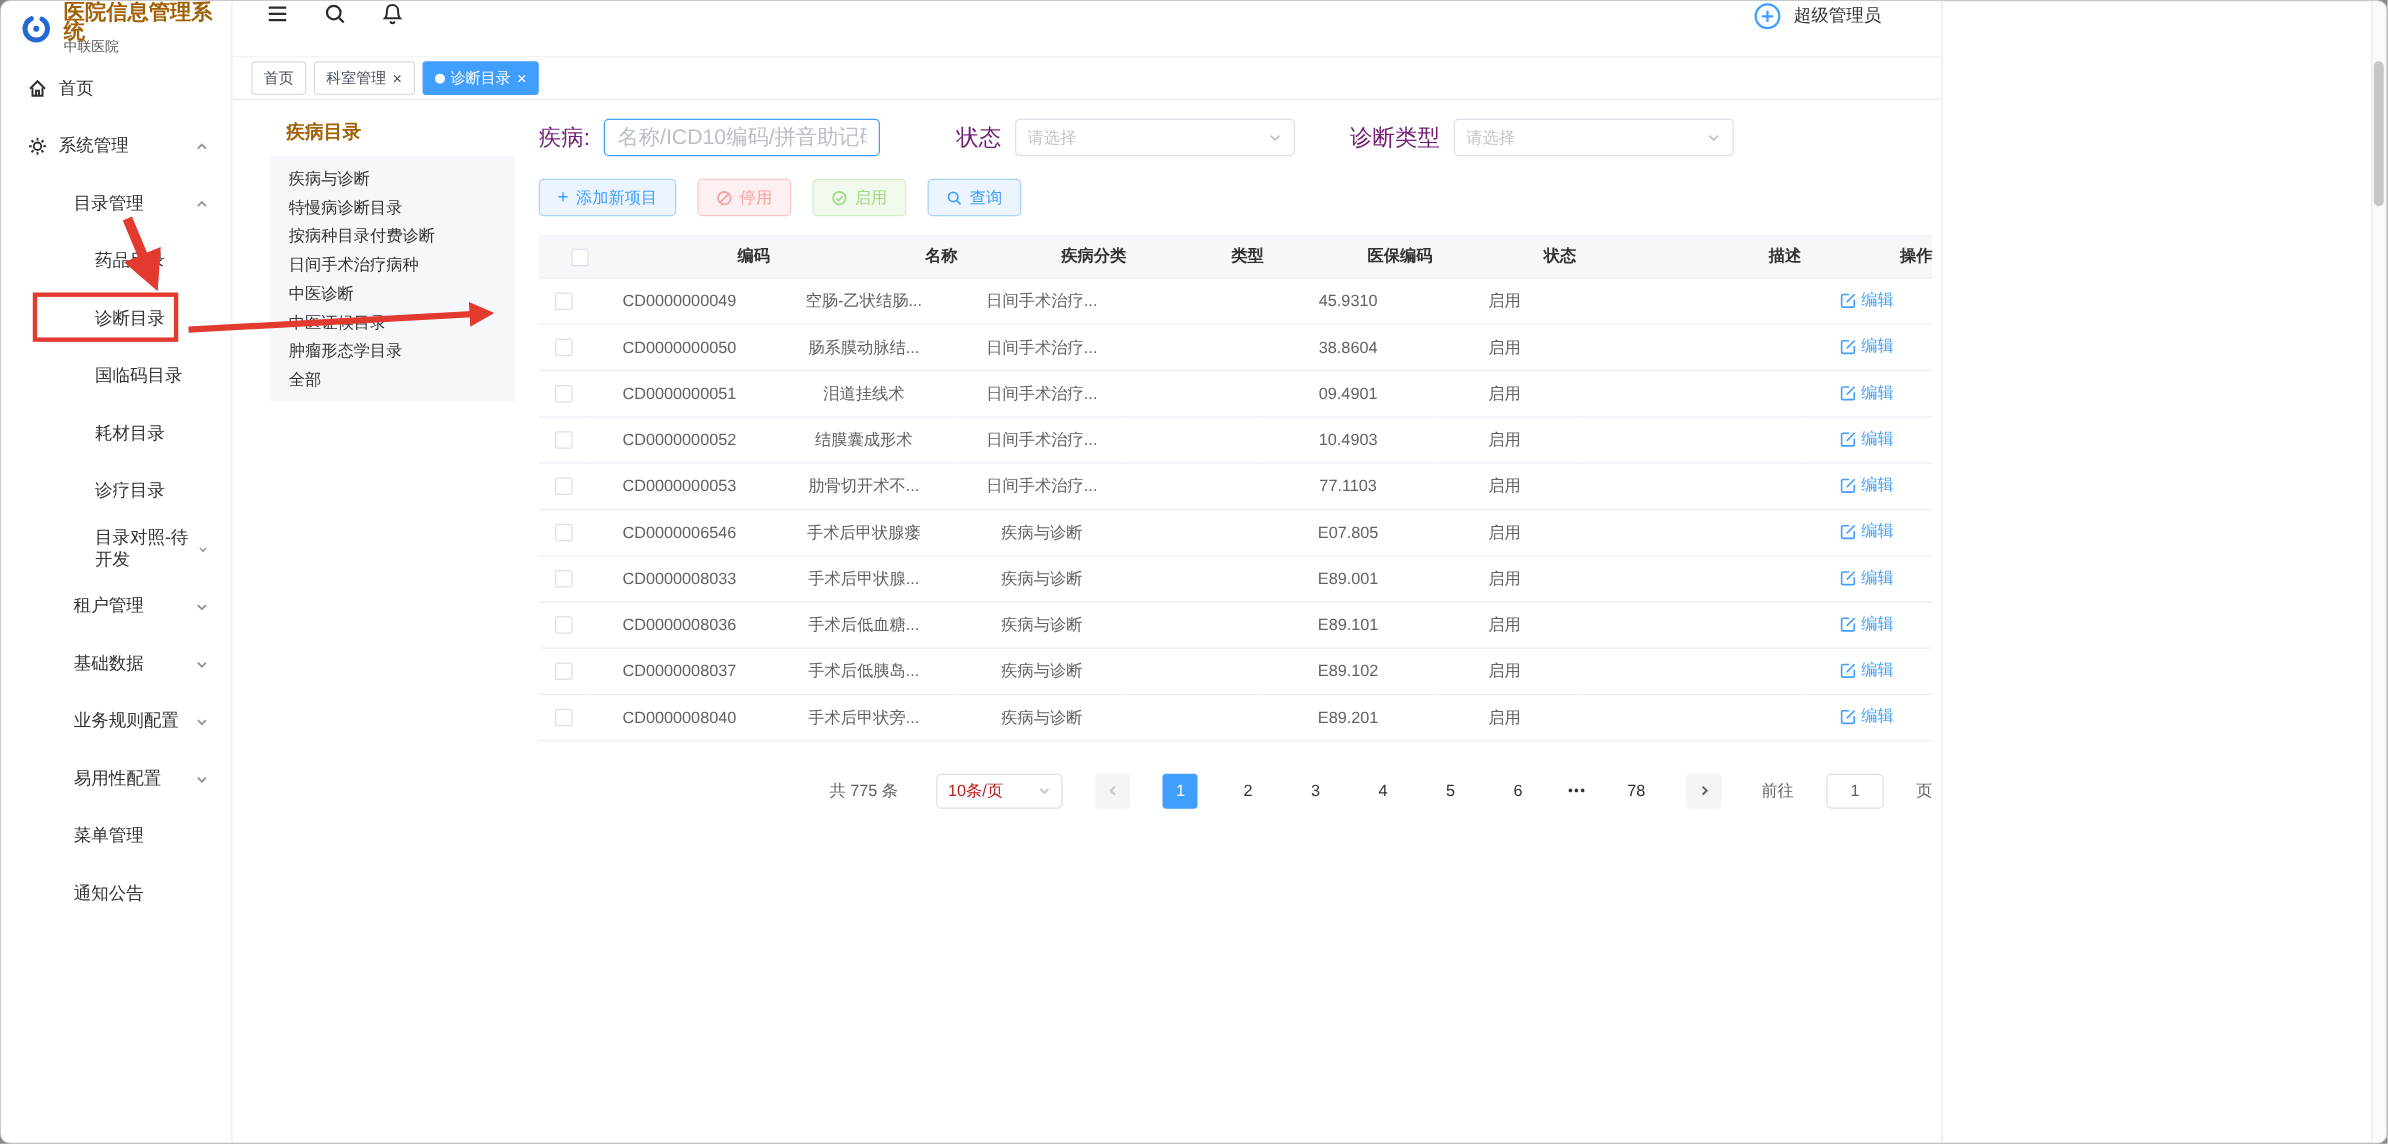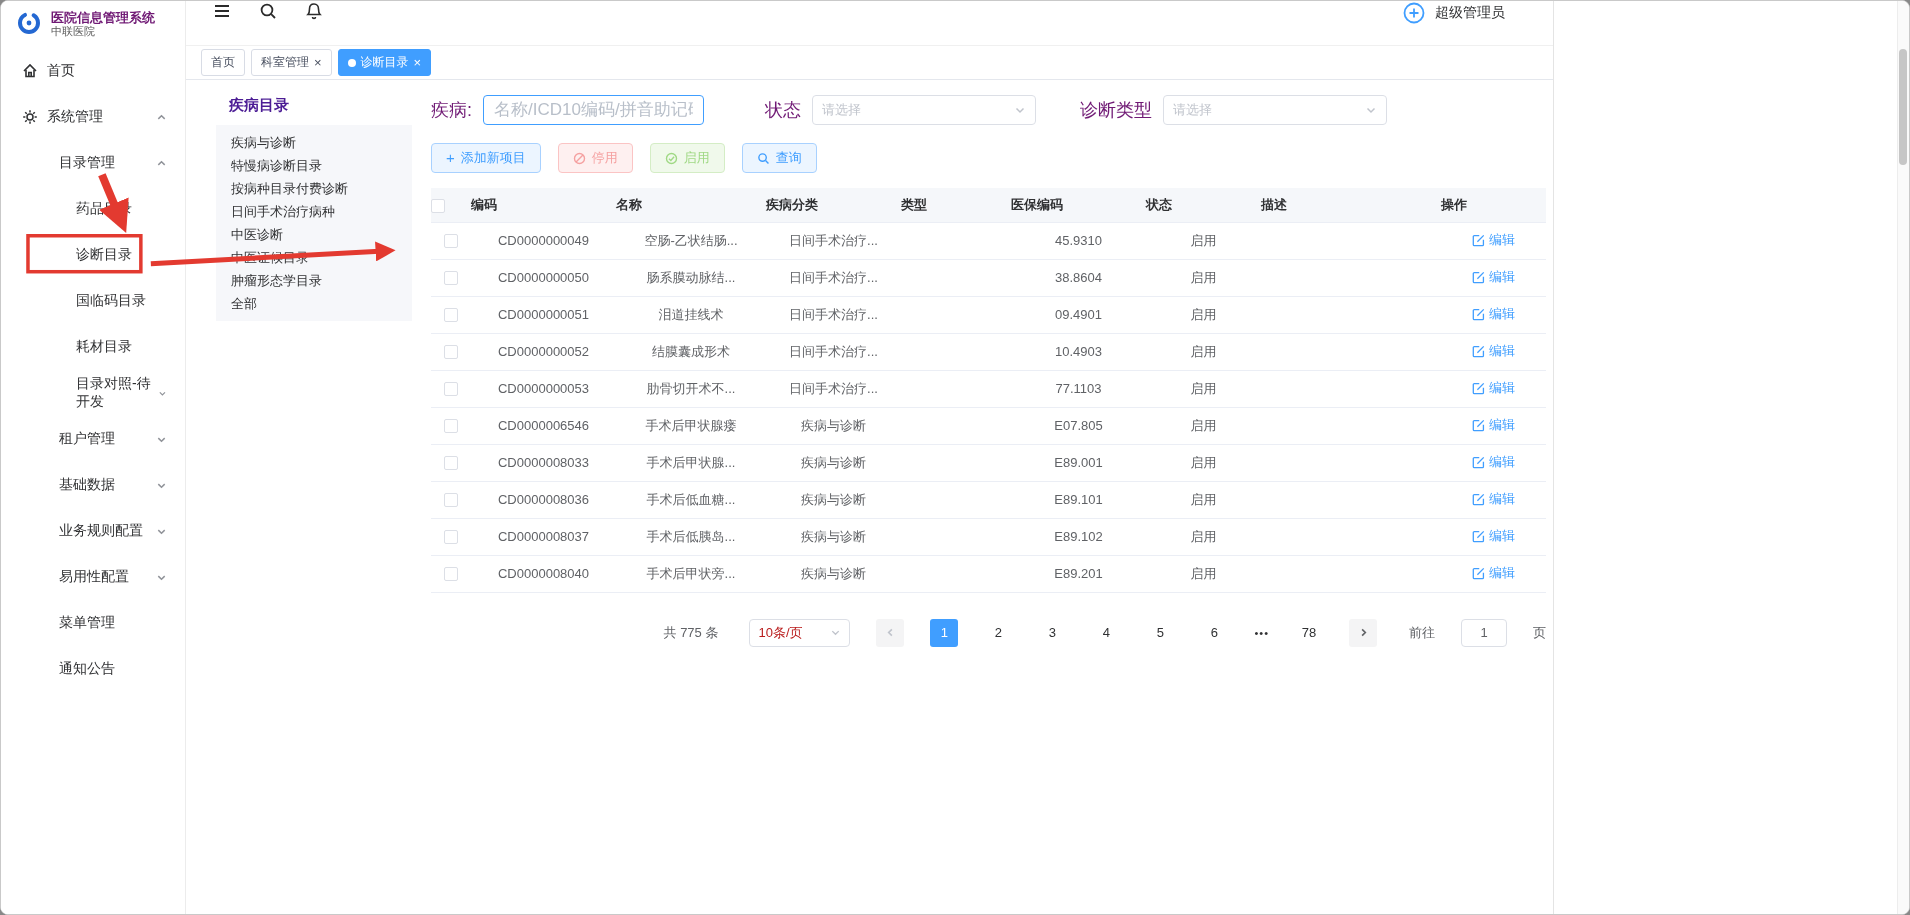--- a/index.html
+++ b/index.html
@@ -13,21 +13,21 @@
     overflow:hidden;
   }
   .app { position:absolute; left:0; top:0; width:1553px; height:100%;
          border-right:1px solid #e4e4e4; background:#fff; }
 
   
   .sidebar { position:absolute; left:0; top:0; bottom:0; width:185px;
              background:#fff; border-right:1px solid #ececec; z-index:5; }
   .logo-area { height:45px; display:flex; align-items:center; gap:8px; padding-left:14px; }
   .logo-mark { width:28px; height:28px; flex:0 0 auto; }
-  .logo-text .t1 { font-size:13px; font-weight:700; color:#701a75; line-height:15px; }
+  .logo-text .t1 { font-size:17px; font-weight:700; color:#a16207; line-height:15px; }
   .logo-text .t2 { font-size:11px; color:#555; line-height:13px; }
   .menu { position:absolute; top:47px; left:0; right:0; }
   .mi { height:46px; display:flex; align-items:center; font-size:14px; color:#303133; cursor:pointer; }
   .mi .mic { width:16px; height:16px; margin-right:9px; flex:0 0 auto; }
   .mi.lvl1 { padding-left:21px; }
   .mi.lvl2 { padding-left:58px; }
   .mi.lvl3 { padding-left:75px; }
   .mi .arr { margin-left:auto; margin-right:18px; width:11px; height:11px; color:#909399; }
 
   
@@ -46,21 +46,21 @@
          border:1px solid #d8dce5; border-radius:3px; background:#fff; font-size:12px;
          color:#495060; cursor:pointer; white-space:nowrap; }
   .tab .x { font-size:13px; line-height:1; color:inherit; cursor:pointer; }
   .tab.active { background:#409eff; border-color:#409eff; color:#fff; }
   .tab.active .dot { width:8px; height:8px; border-radius:50%; background:#fff; }
 
   
   .content { position:absolute; left:185px; right:0; top:79px; bottom:0; background:#fff; }
 
   .tree { position:absolute; left:30px; top:16px; width:196px; }
-  .tree-title { font-size:15px; font-weight:700; color:#4c1d95; padding-left:13px; }
+  .tree-title { font-size:15px; font-weight:700; color:#a16207; padding-left:13px; }
   .tree-list { margin-top:10px; background:#f6f7fa; padding:6px 0; }
   .tree-item { font-size:13px; color:#303133; line-height:23px; padding-left:15px; cursor:pointer; white-space:nowrap; }
 
   .panel { position:absolute; left:245px; top:14px; width:1115px; }
 
   .filters { display:flex; align-items:center; height:32px; }
   .flabel { font-size:18px; color:#701a75; margin-right:11px; white-space:nowrap; }
   .finput { width:221px; height:30px; border:1px solid #409eff; border-radius:4px;
             padding:0 10px; font-size:17px; color:#606266; outline:none;
             font-family:inherit; }
@@ -76,21 +76,21 @@
          font-family:inherit; white-space:nowrap; }
   .btn svg, .btn .plus { width:13px; height:13px; display:block; }
   .btn.blue { background:#ecf5ff; border-color:#a8d1ff; color:#409eff; }
   .btn.red { background:#fef0f0; border-color:#fbc4c4; color:#f5a1a1; cursor:not-allowed; }
   .btn.green { background:#f0f9eb; border-color:#d4edc5; color:#a0d985; cursor:not-allowed; }
   .btn .plus { font-size:15px; line-height:12px; width:auto; }
 
   
   table.tbl { margin-top:15px; width:1115px; border-collapse:collapse; table-layout:fixed; }
   .tbl th { background:#f5f7fa; font-size:13px; font-weight:700; color:#303133;
-            height:34px; text-align:left; border-bottom:1px solid #ebeef5; }
+            height:34px; text-align:right; border-bottom:1px solid #ebeef5; }
   .tbl td { height:37px; font-size:13px; color:#606266; text-align:center;
             border-bottom:1px solid #ebeef5; overflow:hidden; white-space:nowrap; }
   .cb { display:inline-block; width:14px; height:14px; border:1px solid #dcdfe6; border-radius:2px;
         background:#fff; cursor:pointer; vertical-align:middle; }
   a.edit { color:#409eff; text-decoration:none; font-size:13px; display:inline-flex;
            align-items:center; gap:4px; cursor:pointer; }
   a.edit svg { width:13px; height:13px; }
 
   
   .pager { margin-top:26px; display:flex; align-items:center; justify-content:flex-end;
@@ -169,20 +169,23 @@
           <span>药品目录</span>
         </div>
         <div class="mi lvl3">
           <span>诊断目录</span>
         </div>
         <div class="mi lvl3">
           <span>国临码目录</span>
         </div>
         <div class="mi lvl3">
           <span>耗材目录</span>
+        </div>
+        <div class="mi lvl3">
+          <span>诊疗目录</span>
         </div>
         <div class="mi lvl3">
           <span>目录对照-待开发</span>
           <svg class="arr" viewBox="0 0 12 12" fill="none" stroke="currentColor" stroke-width="1.6">
               <path d="M2.5 4.5 L6 8 L9.5 4.5"></path>
             </svg>
         </div>
         <div class="mi lvl2">
           <span>租户管理</span>
           <svg class="arr" viewBox="0 0 12 12" fill="none" stroke="currentColor" stroke-width="1.6">

